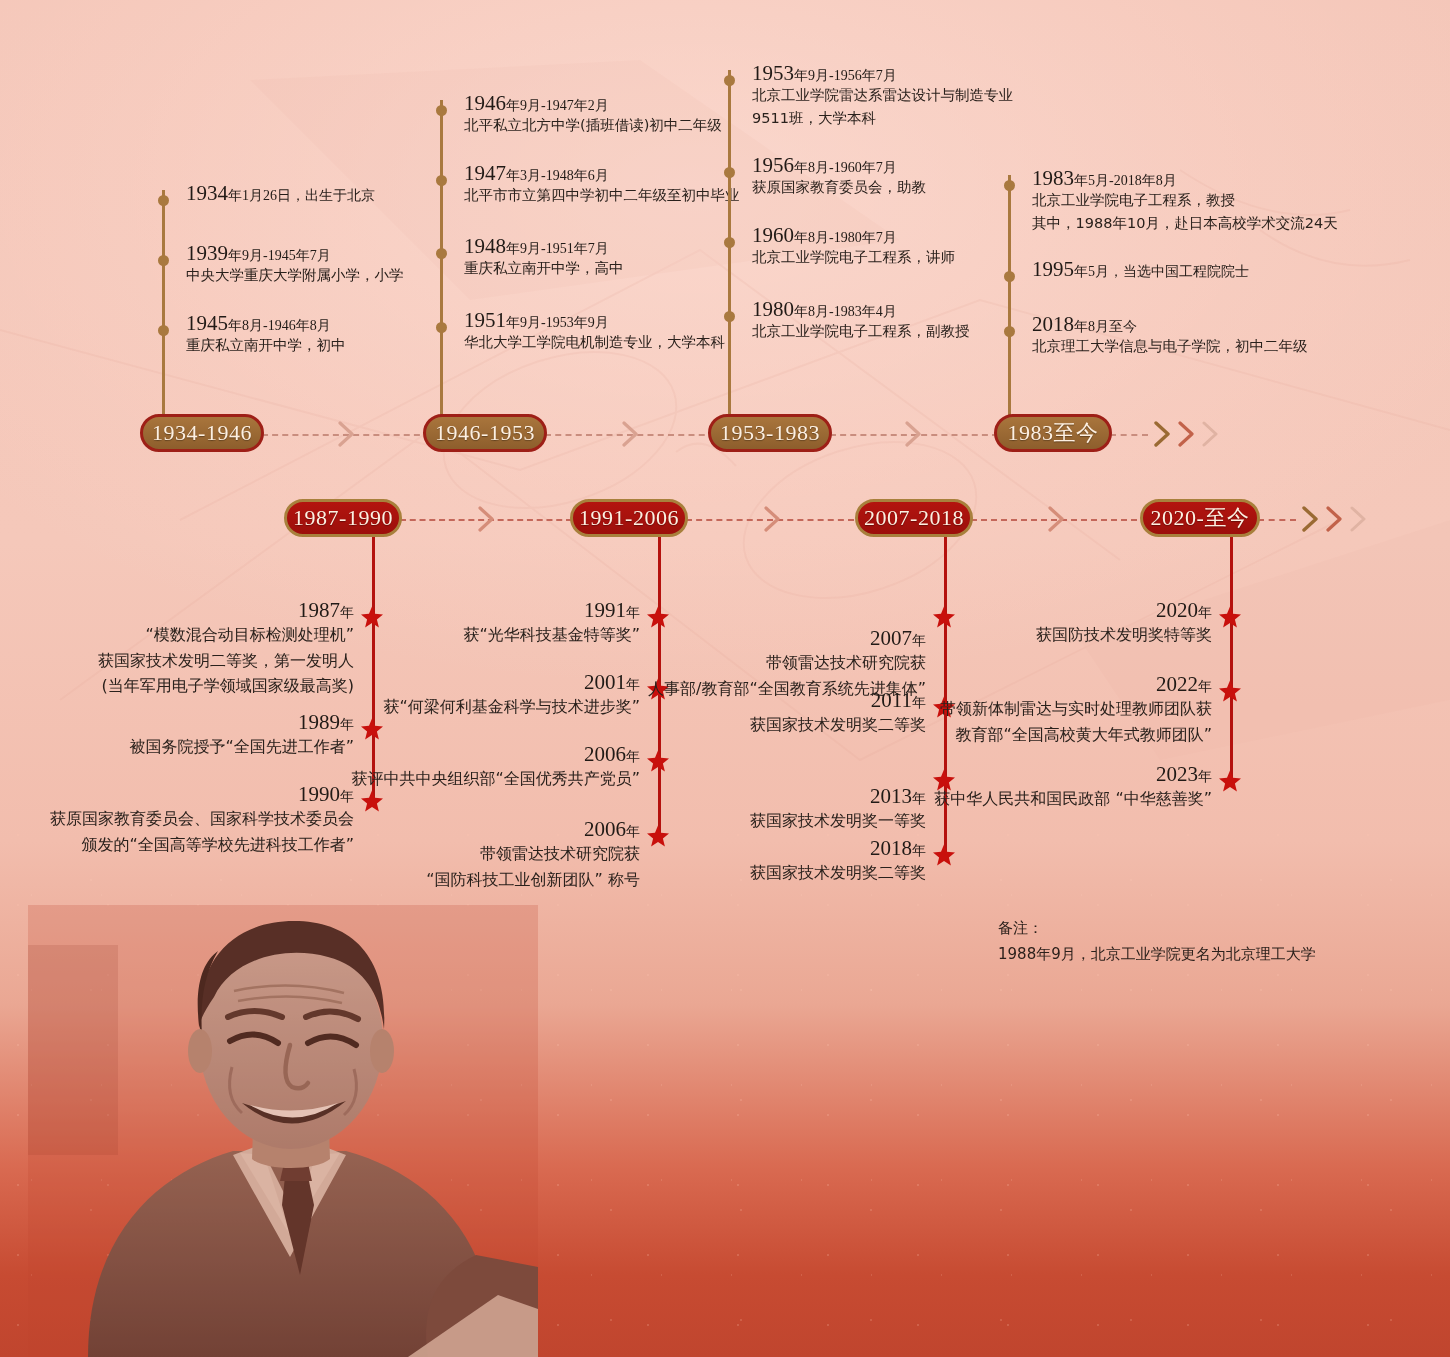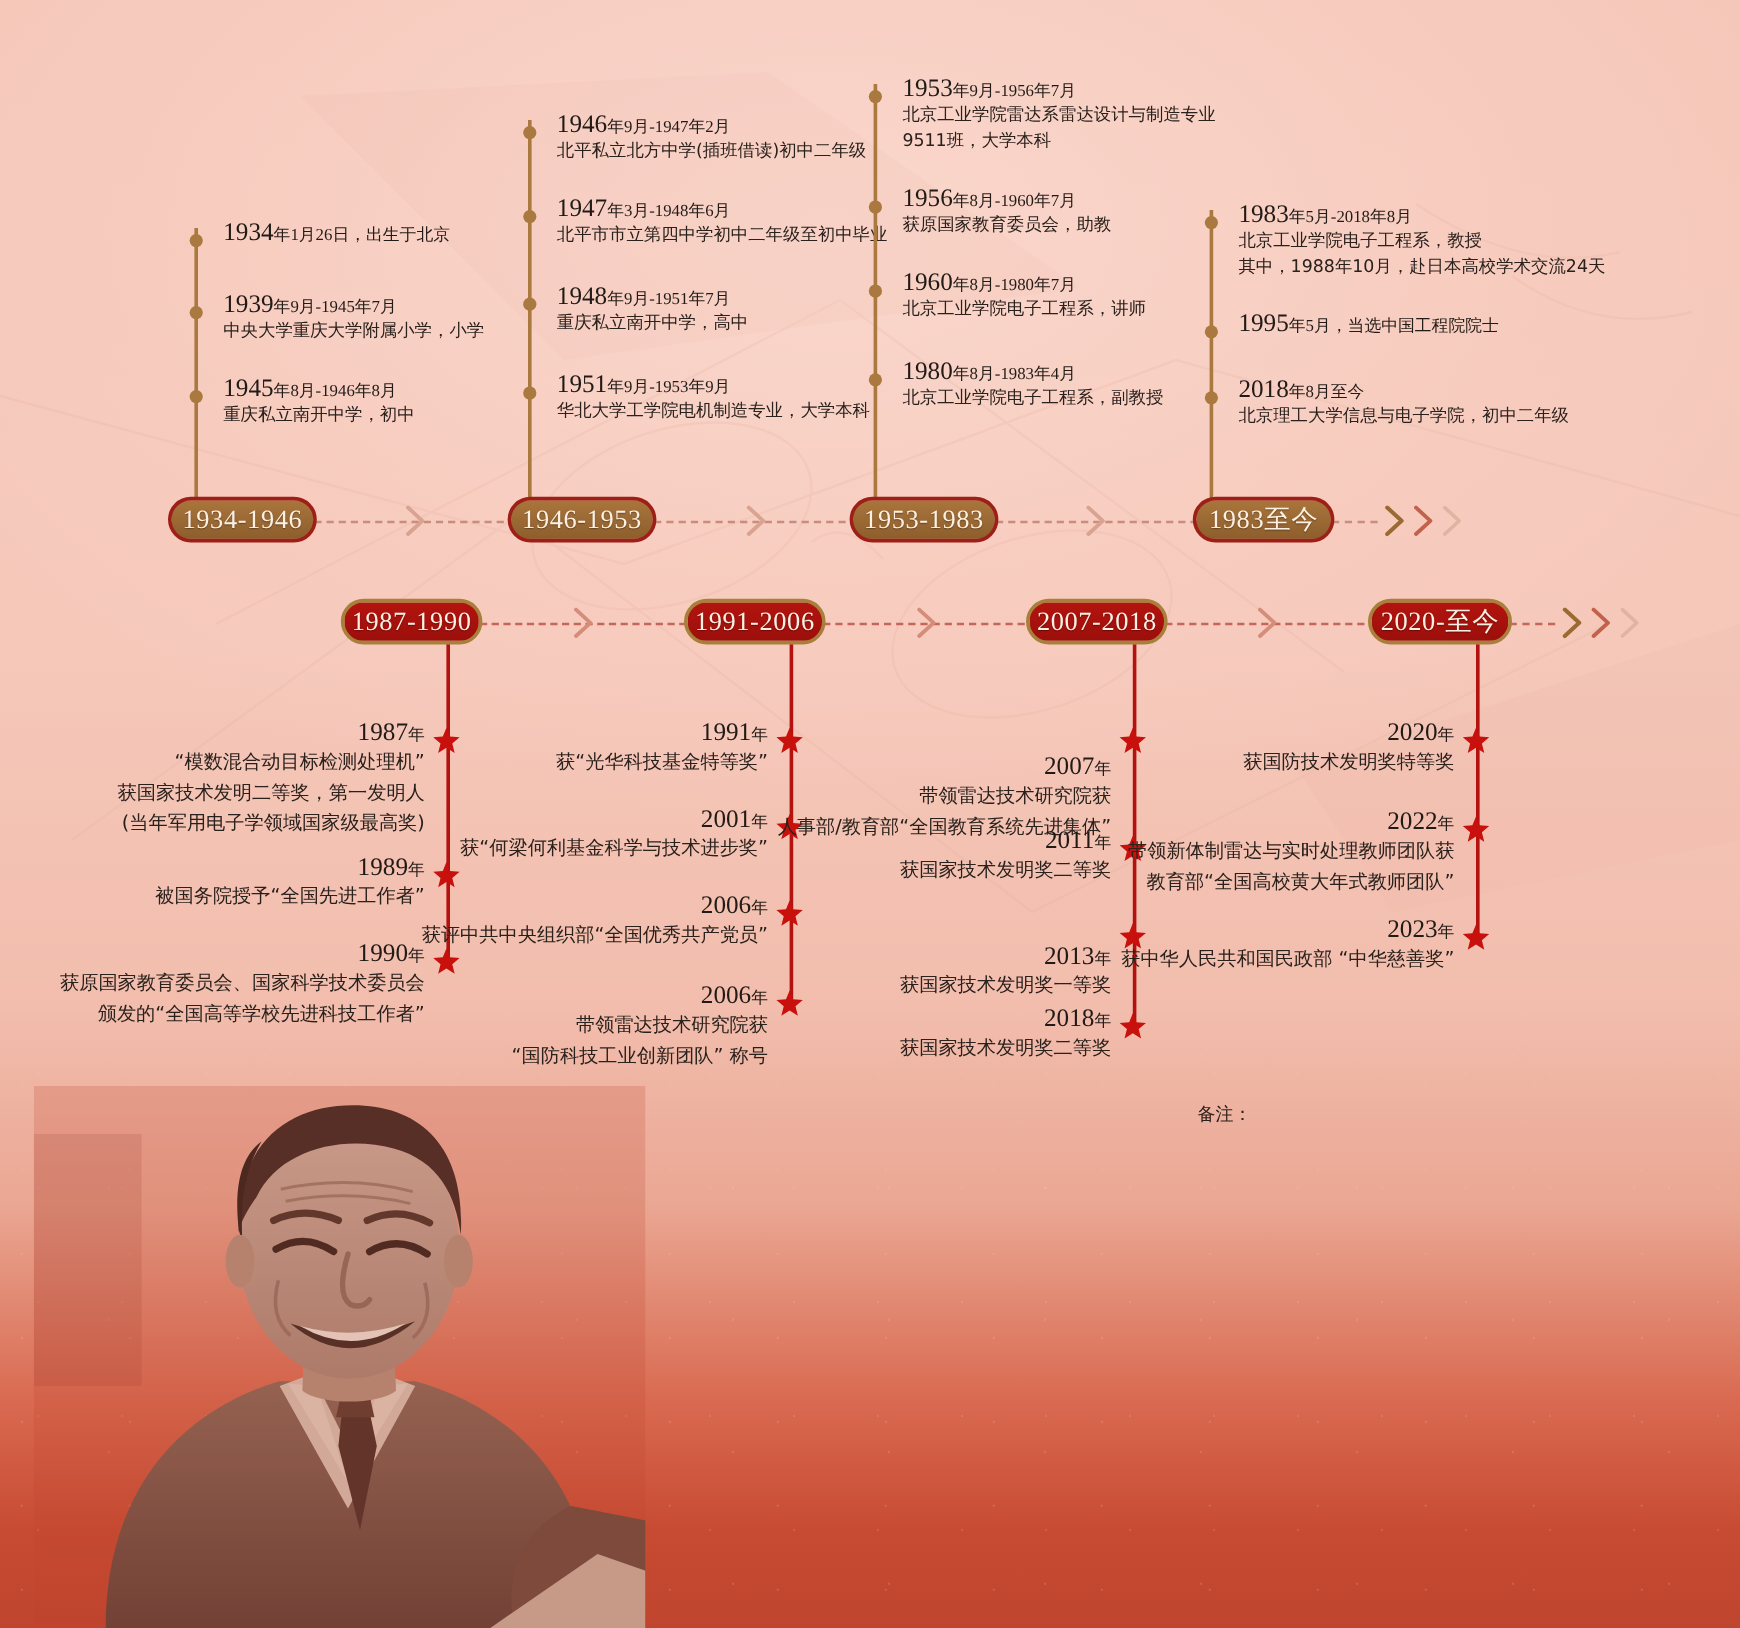--- a/index.html
+++ b/index.html
@@ -543,13 +543,14 @@
   <div class="entry" style="top:226px;">
     <div class="yr">
       <span>2023</span><span class="sm">年</span>
     </div>
     <div class="desc">获中华人民共和国民政部 “中华慈善奖”</div>
   </div>
 </div>
 
 <div id="remark">
   <div class="rtitle">备注：</div>
+  <div>1988年9月，北京工业学院更名为北京理工大学</div>
 </div>
 
 </body></html>

